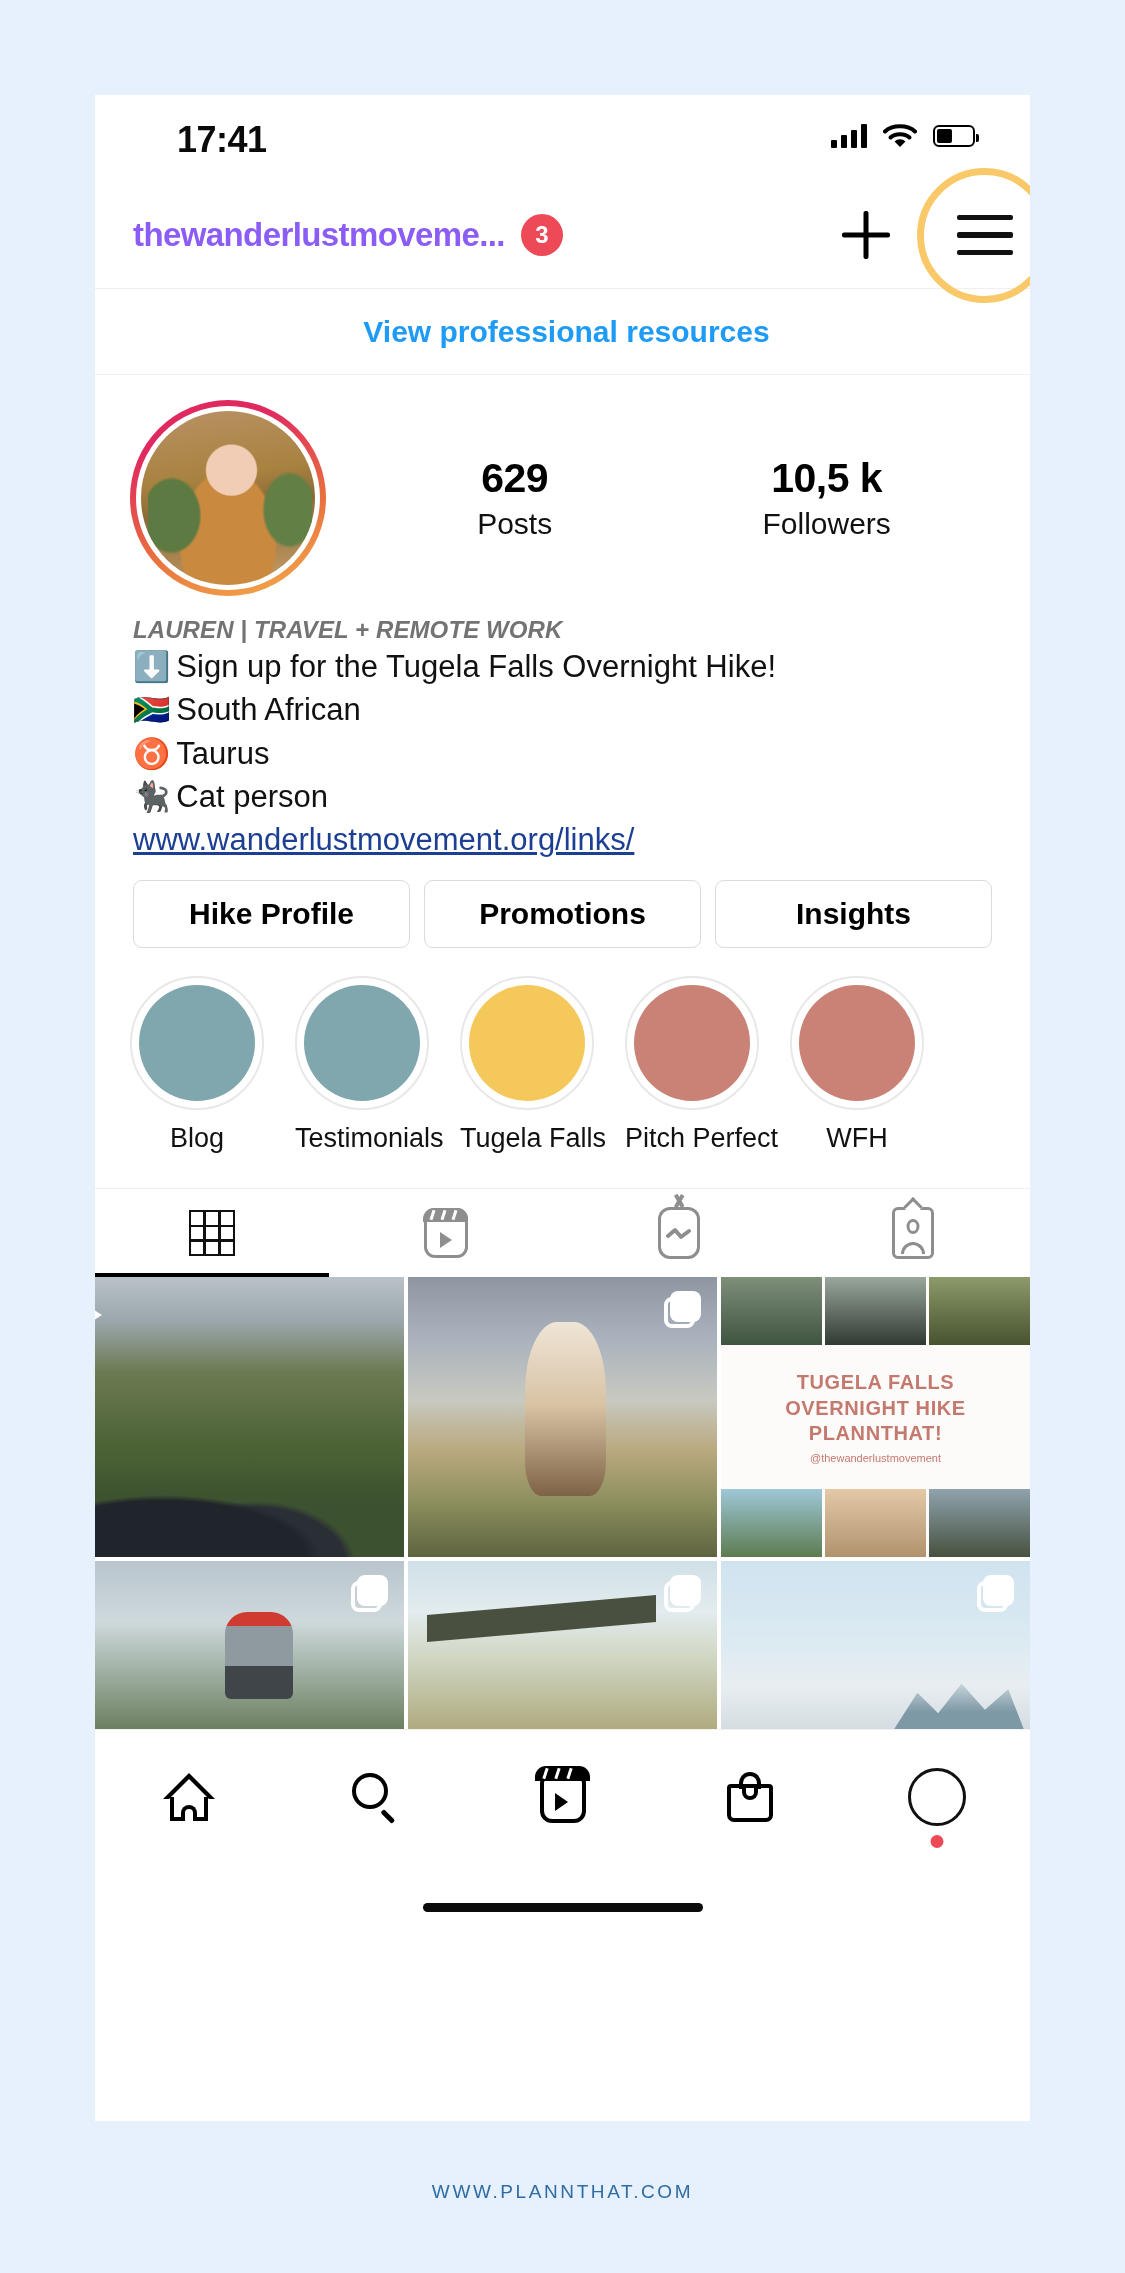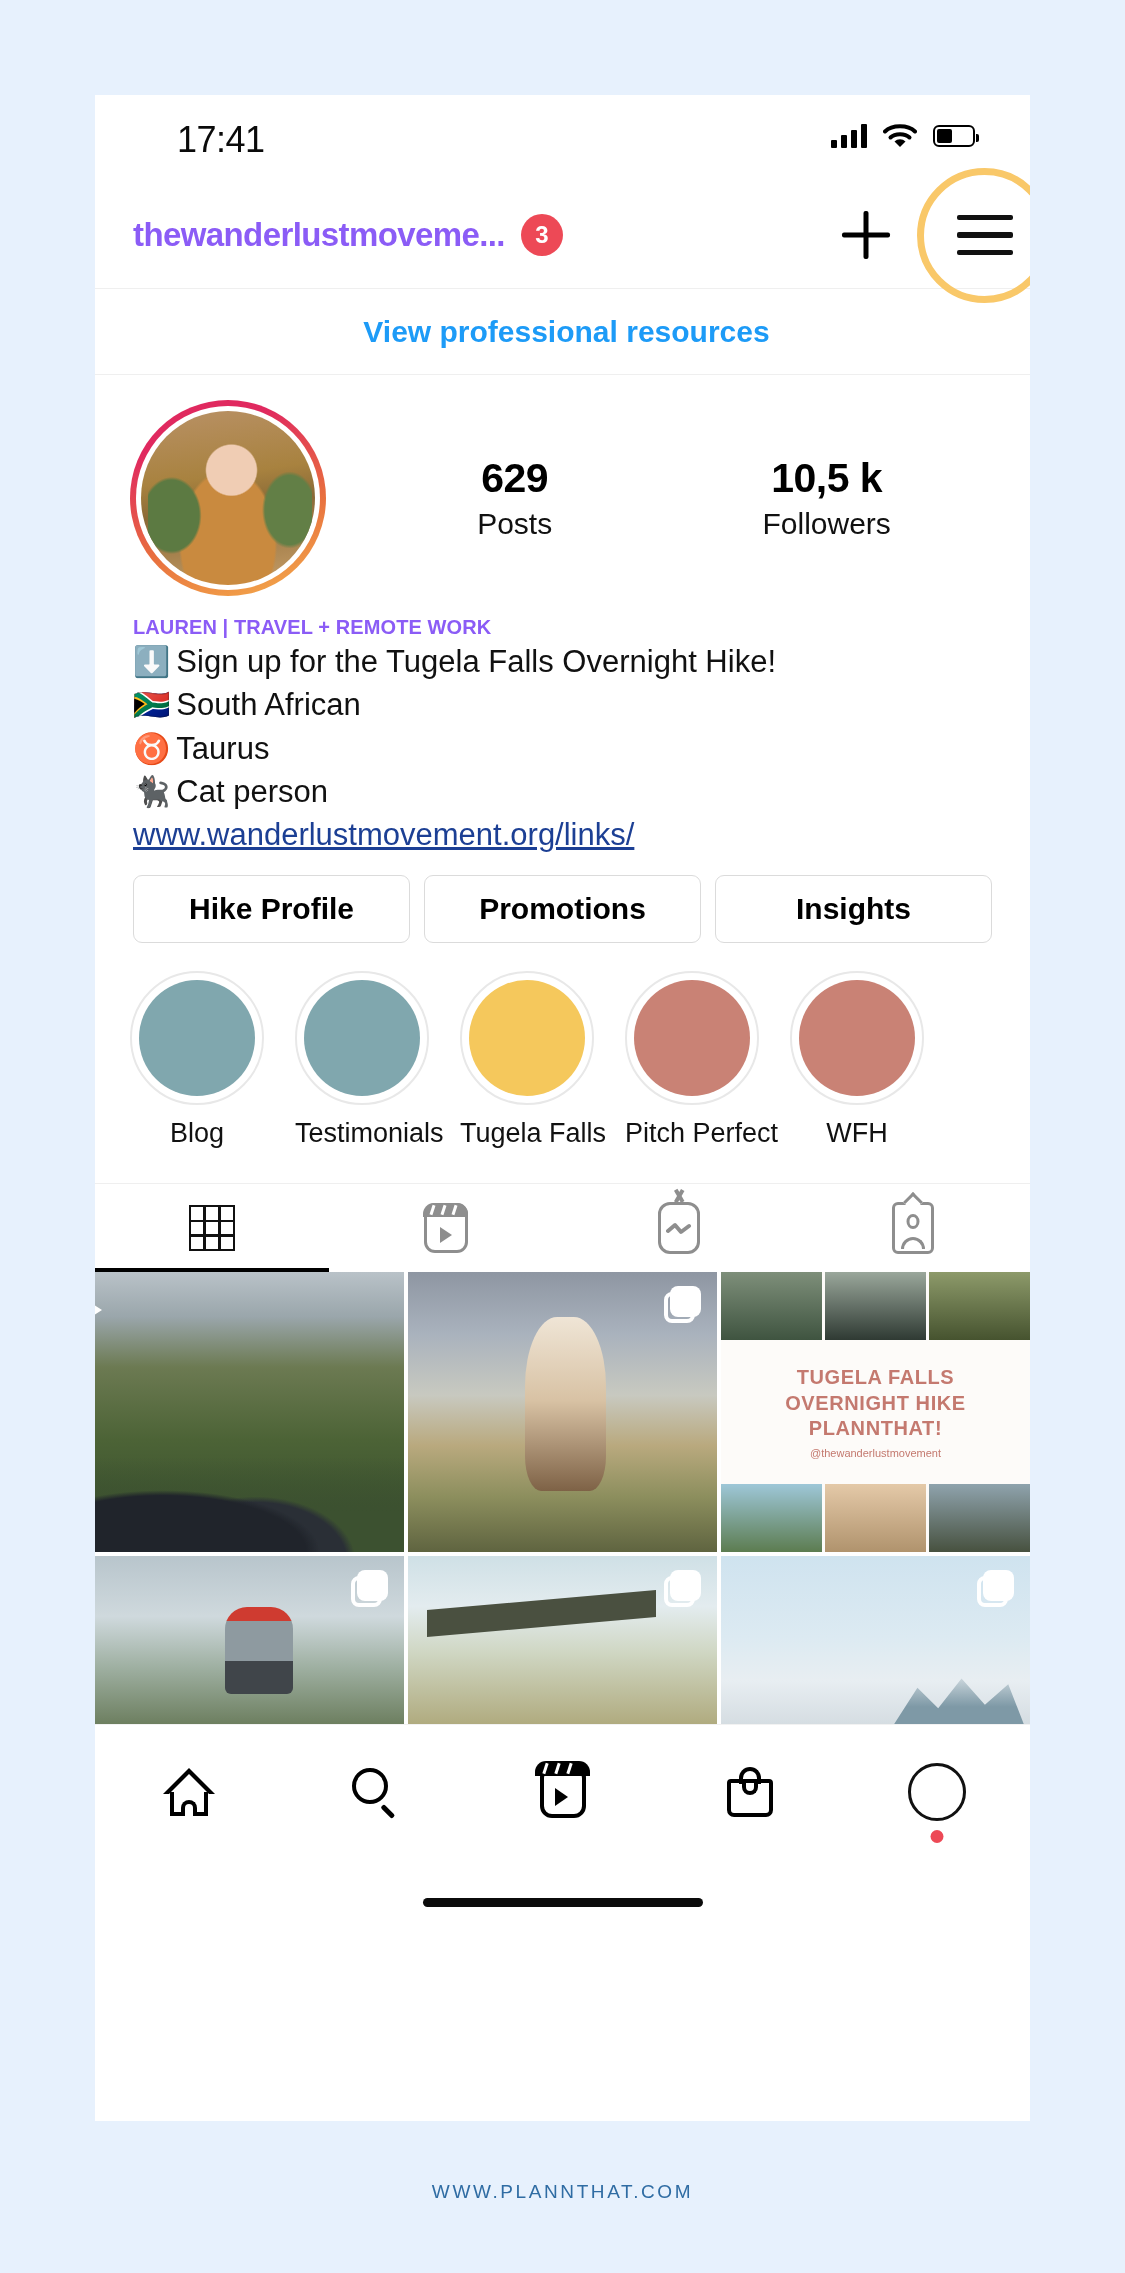--- a/index.html
+++ b/index.html
@@ -16,21 +16,21 @@
     position:absolute; left:95px; top:95px;
     width:935px; height:2026px;
     background:#ffffff;
     overflow:hidden;
   }
 
   
   .statusbar { position:relative; height:87px; }
   .status-time {
     position:absolute; left:82px; top:24px;
-    font-size:36px; font-weight:400; color:#0a0a0a;
+    font-size:36px; font-weight:700; color:#0a0a0a;
     letter-spacing:-0.5px;
   }
   .status-icons { position:absolute; right:55px; top:28px; display:flex; align-items:center; gap:16px; }
   .bars { display:flex; align-items:flex-end; gap:4px; height:24px; }
   .bars i { display:block; width:6px; background:#000; border-radius:1px; }
   .bars i:nth-child(1){height:8px;}
   .bars i:nth-child(2){height:13px;}
   .bars i:nth-child(3){height:18px;}
   .bars i:nth-child(4){height:24px;}
   .batt { width:42px; height:22px; border:2.5px solid #000; border-radius:6px; position:relative; padding:2px; }
@@ -107,21 +107,21 @@
     content:""; position:absolute; right:2%; top:30%; width:32%; height:54%;
     background:radial-gradient(ellipse at 60% 50%, #627f46 0 52%, rgba(98,127,70,0) 58%);
   }
   .stats { display:flex; flex:1; justify-content:space-around; padding:0 34px 0 46px; }
   .stat { text-align:center; }
   .stat-num { font-size:41px; font-weight:700; color:#000; line-height:1.15; letter-spacing:-0.5px;}
   .stat-lbl { font-size:30px; color:#111; margin-top:4px; }
 
   
   .bio { padding:20px 38px 0 38px; }
-  .bio-name { font-size:20px; font-weight:700; color:#8b5cf6; letter-spacing:0.1px; }
+  .bio-name { font-size:24px; font-weight:700; color:#737373; letter-spacing:0.1px;font-style:italic; }
   .bio-line { font-size:31px; color:#111; line-height:1.30; margin-top:3px; display:flex; align-items:flex-start; gap:6px; }
   .bio-line .em { font-size:30px; line-height:1.3; }
   .bio-link { display:block; margin-top:5px; font-size:31px; color:#1c3f94; }
 
   
   .btn-row { display:flex; gap:14px; padding:22px 38px 0 38px; }
   .abtn {
     flex:1; height:68px; border:1.6px solid #dbdbdb; border-radius:9px;
     background:#fff; font-size:30px; font-weight:700; color:#000;
     display:flex; align-items:center; justify-content:center;

